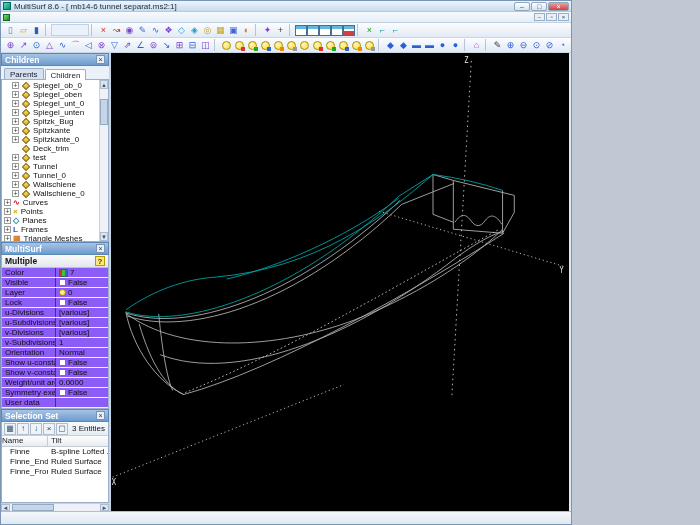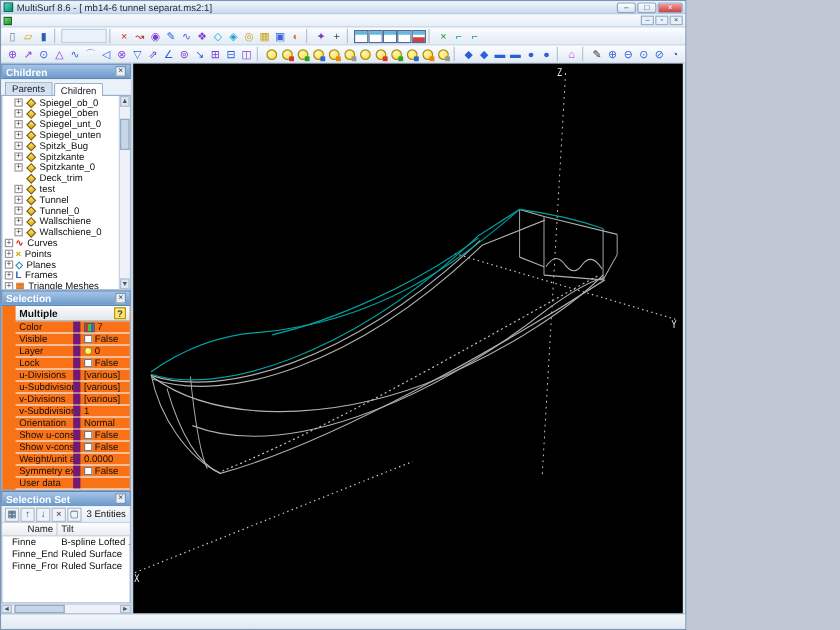--- a/index.html
+++ b/index.html
@@ -80,45 +80,45 @@
   .ticon { display:inline-block; font-size:8px; line-height:8px; margin-right:3px; font-weight:bold; }
   .ticon.surf { width:6px; height:6px; background:linear-gradient(135deg,#ffe878,#e0a800);
     border:1px solid #7a5c00; transform:rotate(45deg); margin:0 4px 0 2px; }
   .vsb { width:9px; min-width:9px; background:#eef2f8; border-left:1px solid #c5d2e0;
     display:flex; flex-direction:column; }
   .vsb .arr { height:9px; font-size:6px; line-height:8px; text-align:center;
     background:#dbe6f1; border:1px solid #aebccd; color:#456; }
   .vsb .track { flex:1; }
   .vsb .thumb { height:26px; background:#c6d6e8; border:1px solid #93a9c2; margin-top:10px; }
 
-  .pgrid { background:#f97316; border:1px solid #9ab0c8; border-top:none;padding-left:11px; }
+  .pgrid { background:#8b5cf6; border:1px solid #9ab0c8; border-top:none; }
   .mheader { height:13px; display:flex; align-items:center; font-size:8.5px; font-weight:bold;
     background:linear-gradient(#fafbfc,#e3e7ec); border-bottom:1px solid #b8c2cc; padding:0 3px; color:#111; }
   .helpbtn { margin-left:auto; width:10px; height:10px; background:#ffe87a; border:1px solid #b89a00;
     font-size:8px; line-height:9px; text-align:center; font-weight:bold; color:#533; }
   .prow { display:flex; align-items:center; height:10px; font-size:8px; border-bottom:1px solid #eef0f2; color:#111; }
-  .plabel { width:54px; min-width:54px; padding-left:3px; border-right:6px solid #701a75;
+  .plabel { width:54px; min-width:54px; padding-left:3px; border-right:1px solid #701a75;
     overflow:hidden; white-space:nowrap; }
   .pval { flex:1; display:flex; align-items:center; padding-left:3px; overflow:hidden; white-space:nowrap; }
   .pre { margin-right:2px; }
   .pre.chk { width:7px; height:7px; border:1px solid #777; background:#fff; }
   .pre.bulb { width:7px; height:7px; border-radius:50%;
     background:radial-gradient(circle at 35% 35%, #fff6c0, #ffd92e); border:1px solid #a98f00; }
   .pre.grid { width:9px; height:8px; border:1px solid #556; background:
     linear-gradient(90deg,#c33 33%,#3c3 33%,#3c3 66%,#36c 66%); }
 
   .selwrap { background:#fff; border:1px solid #9ab0c8; border-top:none; flex:1; display:flex; flex-direction:column; }
   .seltb { height:14px; display:flex; align-items:center; background:linear-gradient(#f6f9fc,#e4ecf4);
     border-bottom:1px solid #c2d0e0; padding-left:2px; font-size:8px; color:#111; }
   .selbtn { width:12px; min-width:12px; height:12px; border:1px solid #aebccd; background:#eef3f9;
     display:flex; align-items:center; justify-content:center; font-size:8px; margin-right:1px; }
   .selcount { margin-left:3px; white-space:nowrap; }
   .sthead { display:flex; height:11px; background:linear-gradient(#fdfdfe,#e8ecf0);
     border-bottom:1px solid #c8ccd2; font-size:8px; color:#222; }
-  .sthead .c1 { width:46px; min-width:46px; padding-left:21px; border-right:1px solid #c8ccd2; }
+  .sthead .c1 { width:46px; min-width:46px; padding-left:0; border-right:1px solid #c8ccd2; }
   .sthead .c2 { flex:1; padding-left:3px; }
   .srow { display:flex; height:10px; font-size:8px; color:#111; }
   .srow .c1 { width:46px; min-width:46px; padding-left:8px; overflow:hidden; white-space:nowrap; }
   .srow .c2 { flex:1; padding-left:3px; overflow:hidden; white-space:nowrap; }
 
   .hsb { height:8px; display:flex; background:#eef2f8; border-top:1px solid #c5d2e0; }
   .hsb .arr { width:9px; font-size:6px; line-height:7px; text-align:center;
     background:#dbe6f1; border:1px solid #aebccd; color:#456; }
   .hsb .thumb { width:42px; background:#c6d6e8; border:1px solid #93a9c2; margin-left:2px; }
   .hsb .track { flex:1; }
@@ -488,21 +488,21 @@
         <div class="vsb">
           <span class="arr">▲</span>
           <span class="track">
               <span class="thumb" style="display:block"></span>
             </span>
           <span class="arr">▼</span>
         </div>
       </div>
 
       <div class="phead">
-        <span>Selection</span>
+        <span>MultiSurf</span>
         <span class="pclose">×</span>
       </div>
       <div class="pgrid">
         <div class="mheader">
           <span>Multiple</span>
           <span class="helpbtn">?</span>
         </div>
         <div>
 
             <div class="prow">

